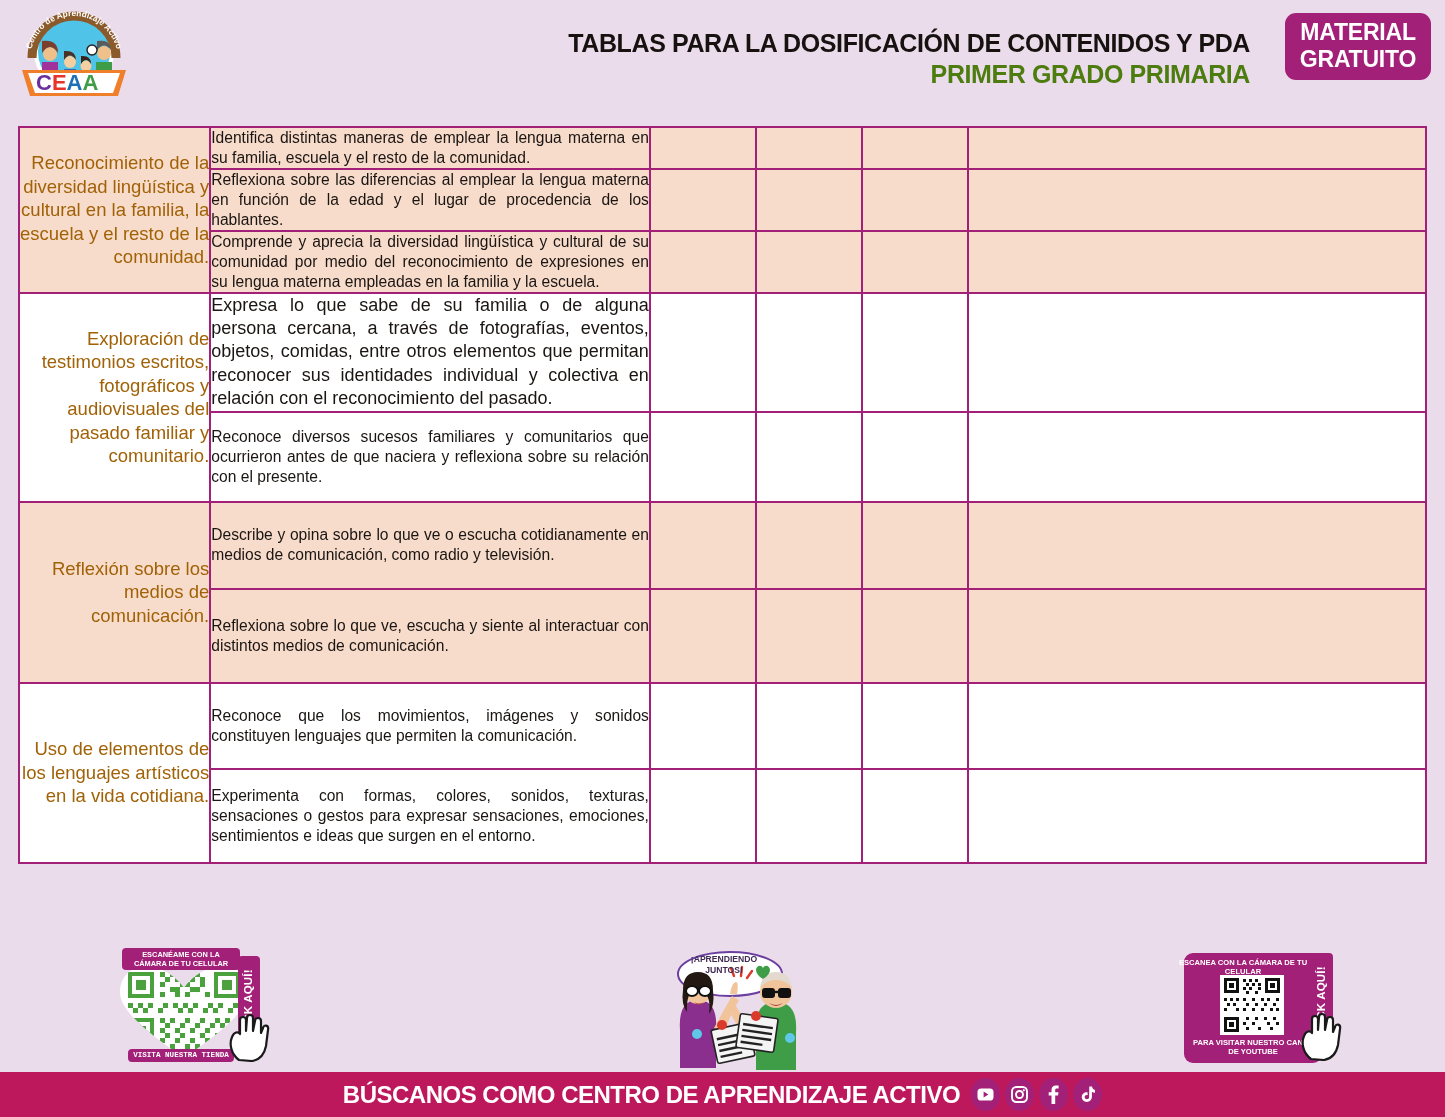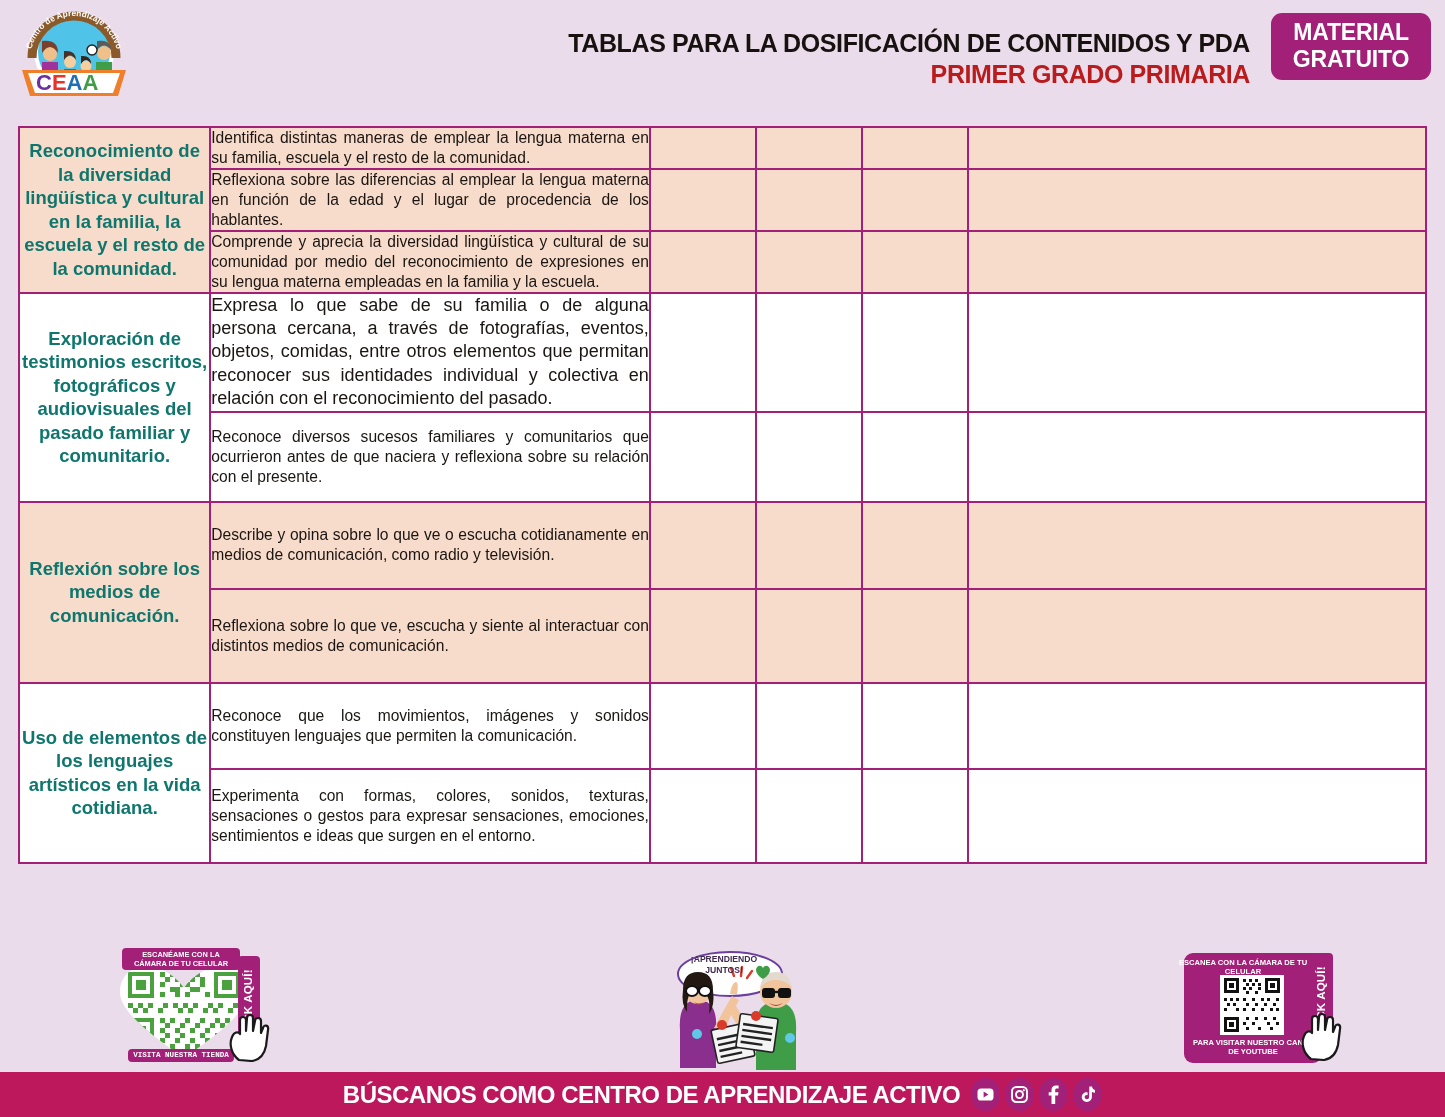--- a/index.html
+++ b/index.html
@@ -41,39 +41,39 @@
     font-size: 25px;
     font-weight: bold;
     color: #17120f;
     letter-spacing: -0.4px;
     line-height: 1.22;
     white-space: nowrap;
   }
   .title-line2 {
     font-size: 25px;
     font-weight: bold;
-    color: #b91c1c;
+    color: #4d7c0f;
     letter-spacing: -0.4px;
     line-height: 1.22;
     white-space: nowrap;
   }
   .title-line3 {
     font-size: 24px;
     font-weight: bold;
     color: #A32079;
     letter-spacing: -0.3px;
     line-height: 1.22;
     white-space: nowrap;
   }
 
   .material-badge {
     position: absolute;
     right: 14px;
     top: 13px;
-    width: 160px;
+    width: 146px;
     background: #A32079;
     border-radius: 11px;
     padding: 6px 0 8px 0;
     text-align: center;
     box-sizing: border-box;
   }
   .material-badge div {
     color: #ffffff;
     font-size: 23px;
     font-weight: bold;
@@ -93,25 +93,25 @@
     border-collapse: collapse;
     table-layout: fixed;
   }
   table.grid td {
     border: 2px solid #A32079;
     vertical-align: middle;
     padding: 0;
   }
   td.content-cat {
     width: 189px;
-    text-align: center;
-    font-weight: bold;
+    text-align: right;
+    font-weight: normal;
     font-size: 18.5px;
     line-height: 1.27;
-    color: #0f766e;
+    color: #a16207;
     padding: 4px 7px;
   }
   td.pda {
     width: 437px;
     font-size: 15.6px;
     line-height: 1.28;
     color: #1a1512;
     padding: 5px 7px 5px 6px;
     text-align: justify;
     text-justify: inter-word;

